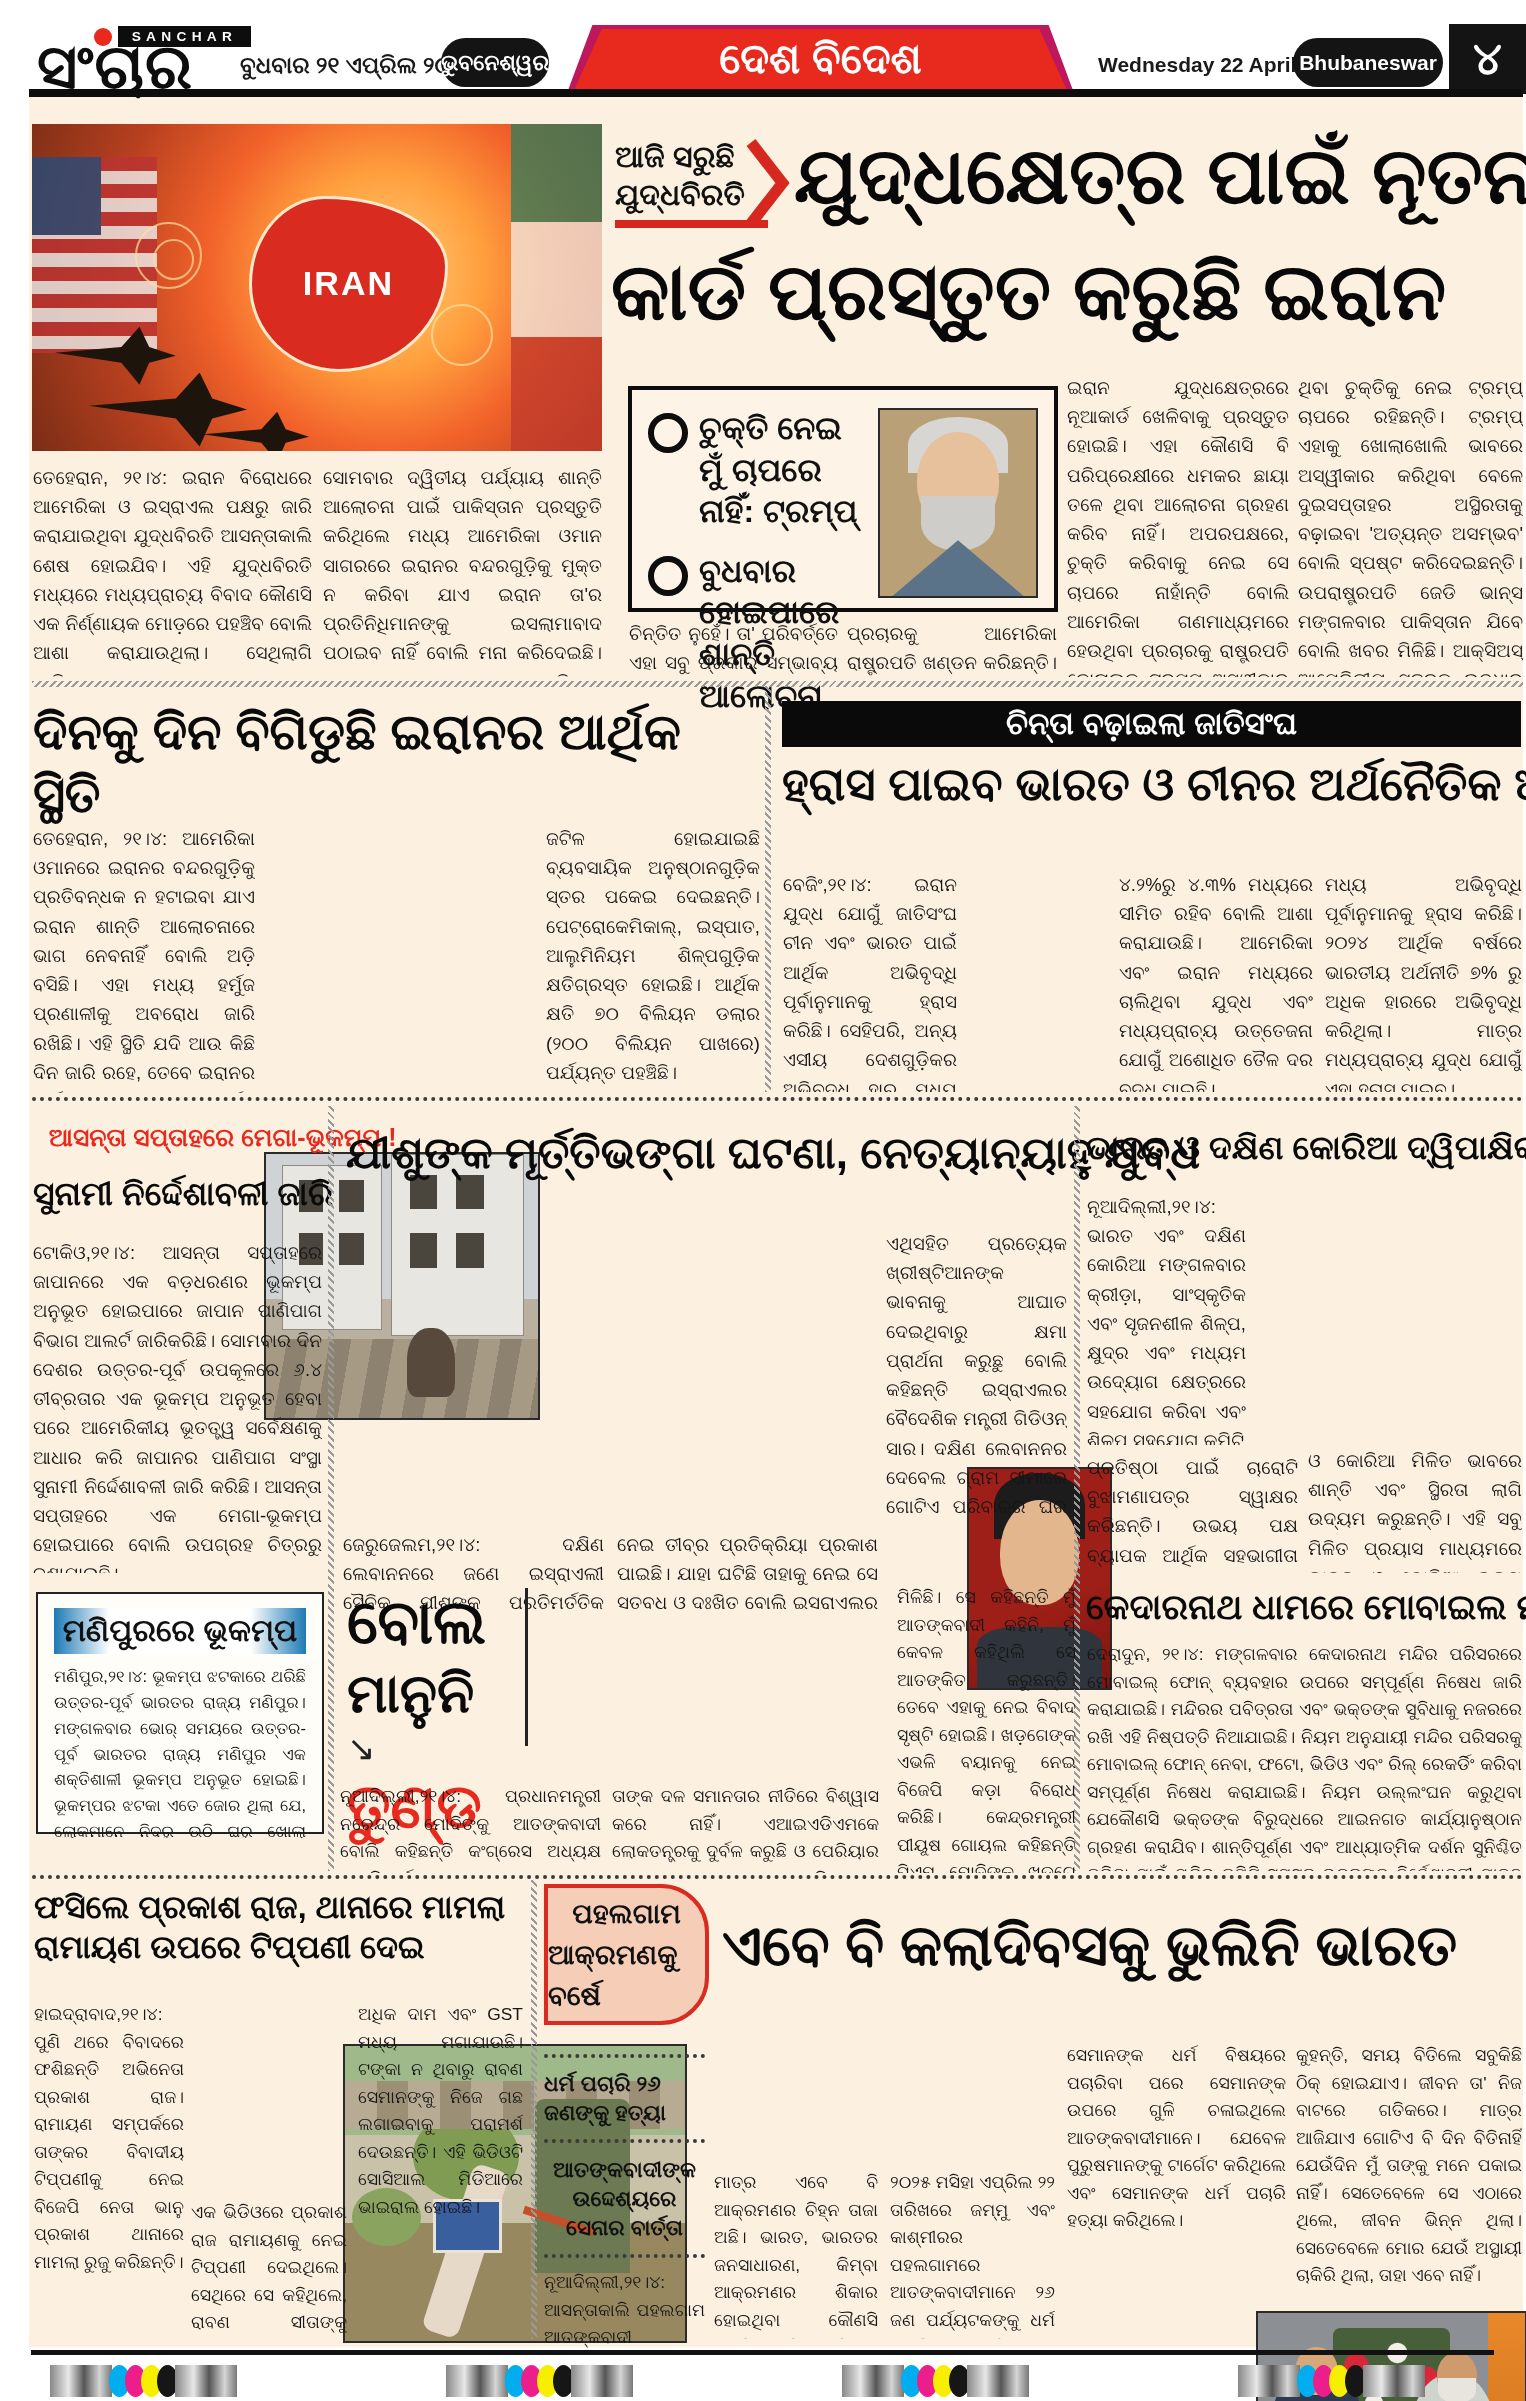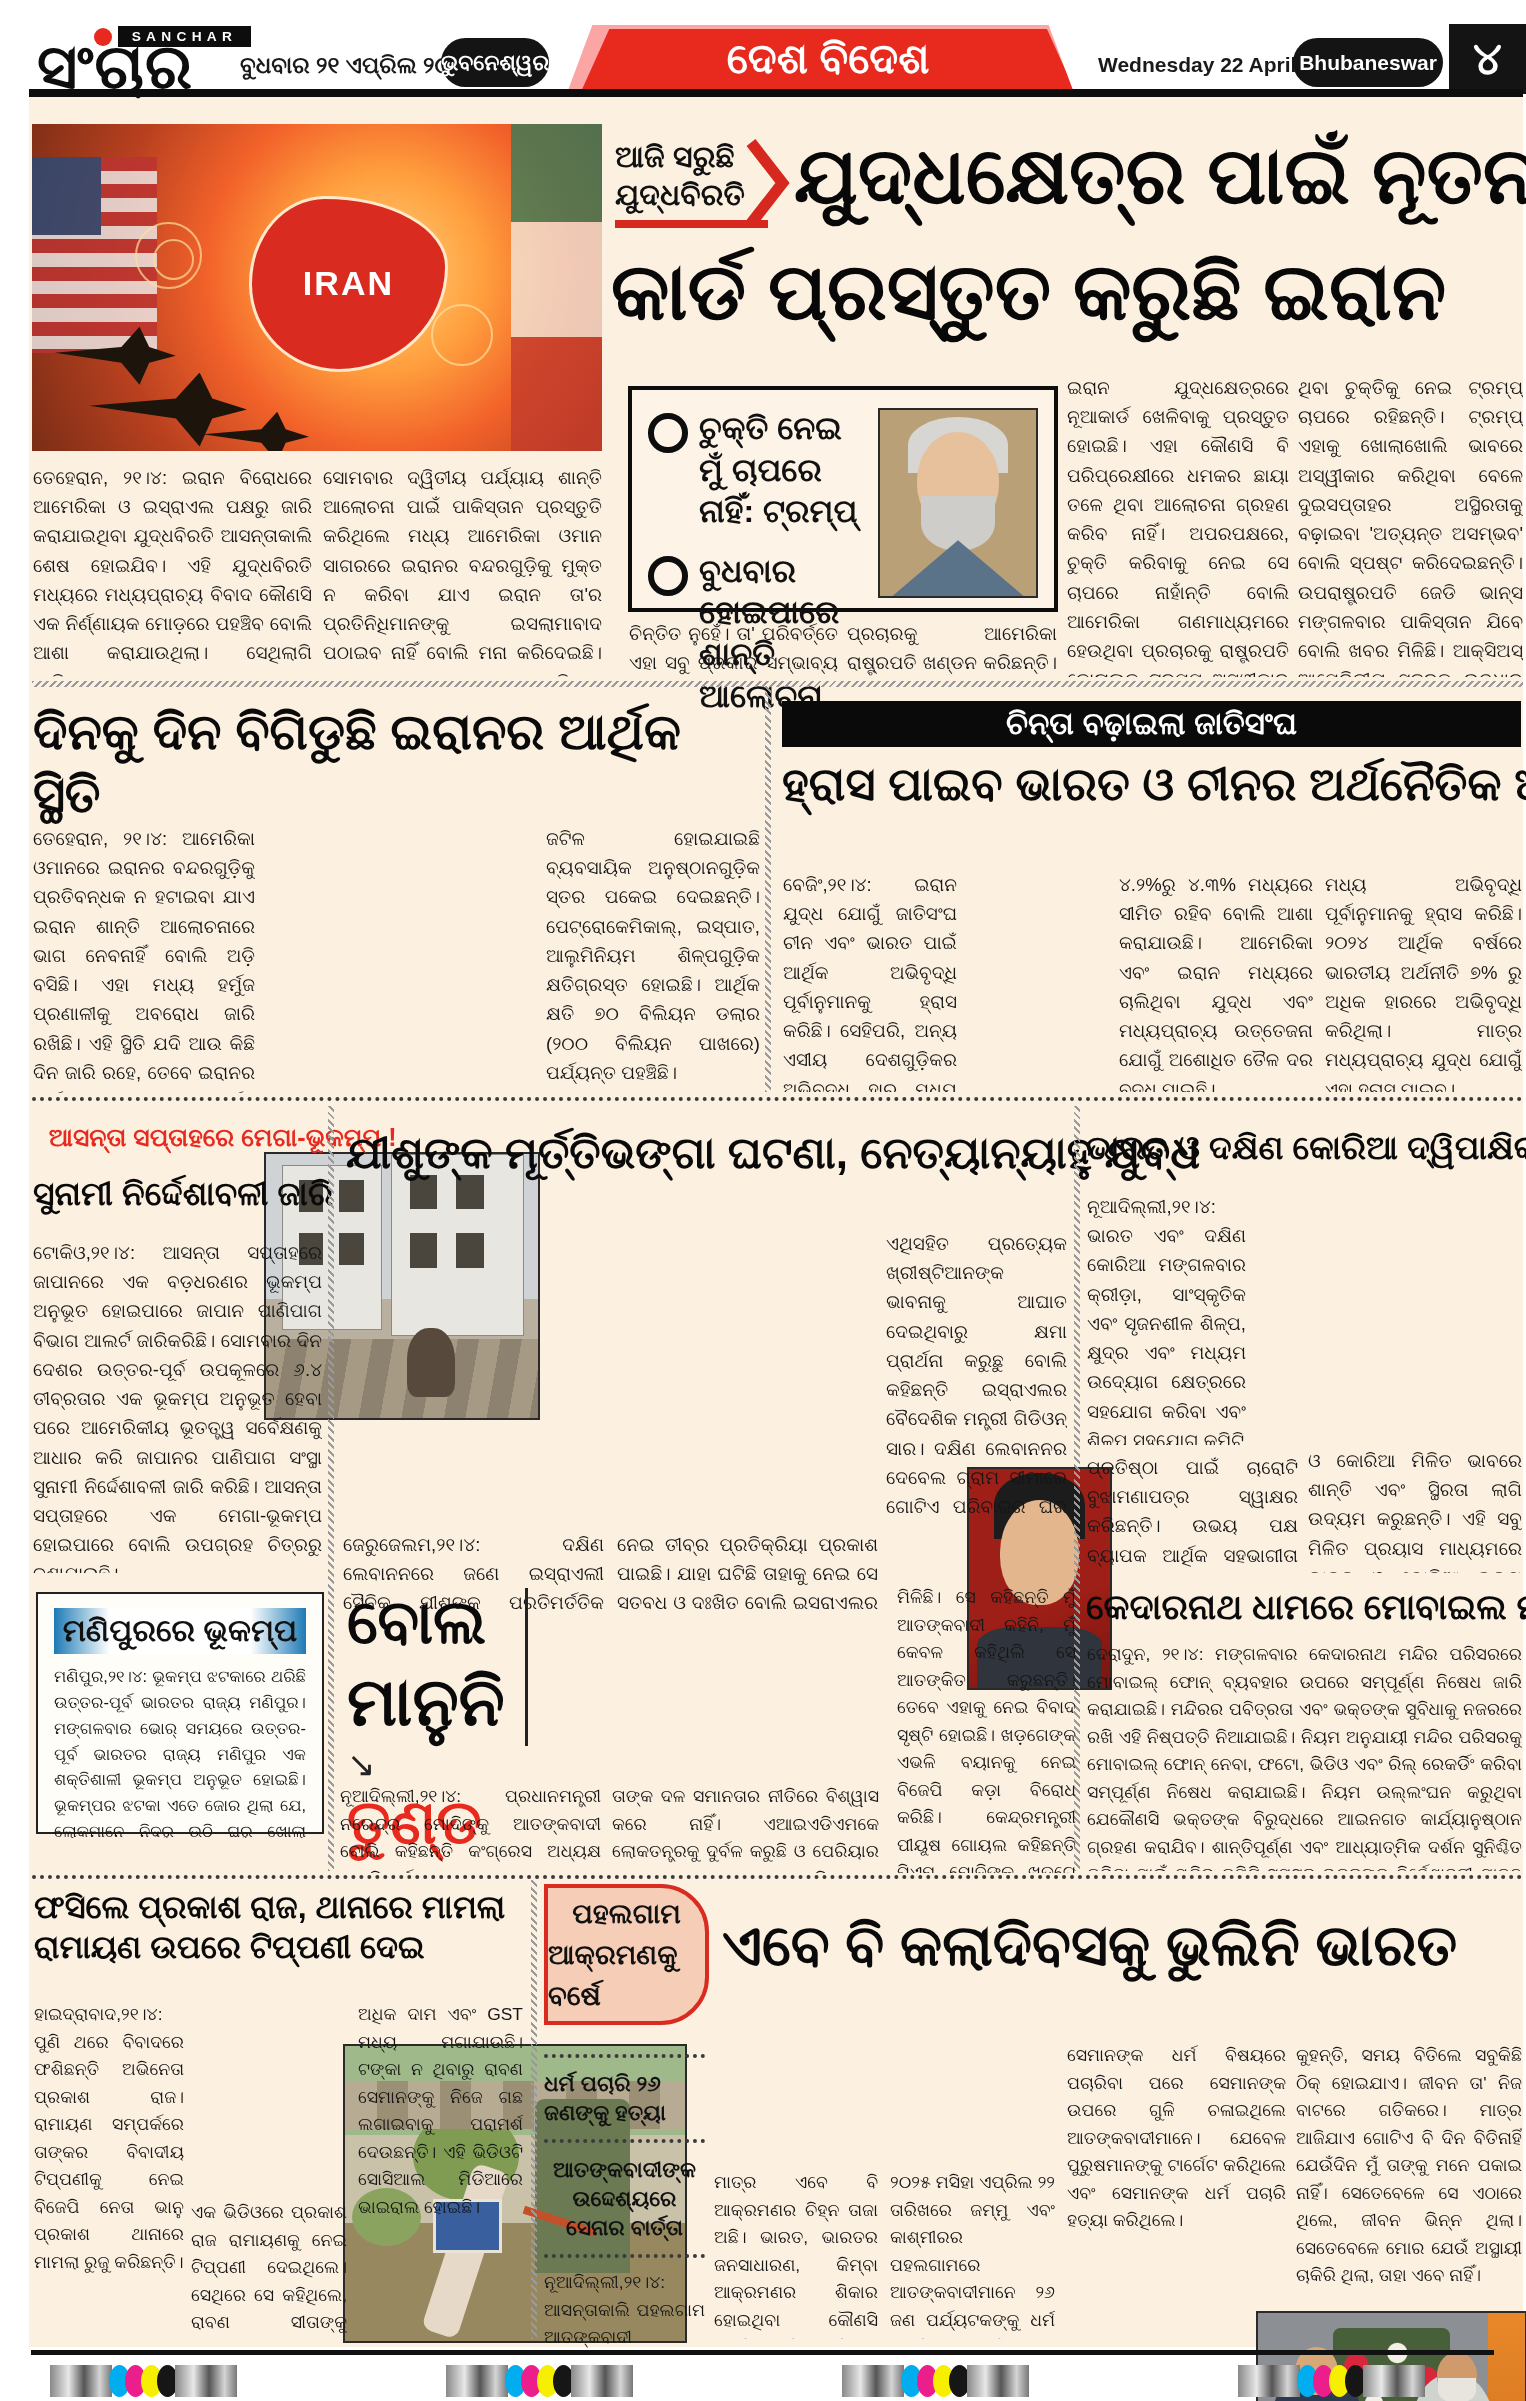--- a/index.html
+++ b/index.html
@@ -8,22 +8,22 @@
   .abs{position:absolute;}
   .page-bg{left:29px;top:97px;width:1494px;height:2250px;background:#fcf0e1;}
   
   .logo-big{font-size:62px;font-weight:bold;color:#0d0d0d;letter-spacing:1.1px;}
   .logo-bar{background:#0d0d0d;color:#fff;font-size:13.7px;font-weight:bold;
             letter-spacing:5.3px;padding:3.2px 13.7px;}
   .logo-dot{width:18px;height:18px;border-radius:50%;background:#e8291d;}
   .m-date{font-size:23px;font-weight:bold;color:#1a1a1a;}
   .badge{background:#141414;color:#fff;border-radius:25px;text-align:center;
          font-weight:bold;display:flex;align-items:center;justify-content:center;}
-  .banner-outer{clip-path:polygon(5% 0,95% 0,100% 100%,0 100%);background:#fca5a5;
-                display:flex;align-items:center;justify-content:flex-end;}
+  .banner-outer{clip-path:polygon(5% 0,95% 0,100% 100%,0 100%);background:#be185d;
+                display:flex;align-items:center;justify-content:center;}
   .banner-inner{clip-path:polygon(5.5% 0,94.5% 0,100% 100%,0 100%);background:#e8291d;
                 width:97%;height:88%;display:flex;align-items:center;justify-content:center;}
   .banner-text{color:#fff;font-size:42px;font-weight:bold;}
   .page-box{background:#141414;color:#fff;display:flex;align-items:center;
             justify-content:center;font-size:45px;font-weight:bold;}
   .mast-rule{background:#0d0d0d;height:8.4px;}
   
   .hl{font-weight:bold;color:#0a0a0a;line-height:1.25;}
   .body-txt{font-size:18.5px;line-height:1.58;text-align:justify;color:#161616;}
   .dotted-h{border-top:4.8px dotted #3a3a3a;}
@@ -251,21 +251,21 @@
 <div class="abs hl" style="left:1086px;top:1585px;width:437px;font-size:35px;white-space:nowrap;">କେଦାରନାଥ ଧାମରେ ମୋବାଇଲ ମନା</div>
 <div class="abs body-txt" style="left:1087px;top:1641px;width:435px;height:230px;overflow:hidden;font-size:17.4px;">ଦେରାଦୁନ, ୨୧।୪: ମଙ୍ଗଳବାର କେଦାରନାଥ ମନ୍ଦିର ପରିସରରେ ମୋବାଇଲ୍ ଫୋନ୍ ବ୍ୟବହାର ଉପରେ ସମ୍ପୂର୍ଣ୍ଣ ନିଷେଧ ଜାରି କରାଯାଇଛି। ମନ୍ଦିରର ପବିତ୍ରତା ଏବଂ ଭକ୍ତଙ୍କ ସୁବିଧାକୁ ନଜରରେ ରଖି ଏହି ନିଷ୍ପତ୍ତି ନିଆଯାଇଛି। ନିୟମ ଅନୁଯାୟୀ ମନ୍ଦିର ପରିସରକୁ ମୋବାଇଲ୍ ଫୋନ୍ ନେବା, ଫଟୋ, ଭିଡିଓ ଏବଂ ରିଲ୍ ରେକର୍ଡିଂ କରିବା ସମ୍ପୂର୍ଣ୍ଣ ନିଷେଧ କରାଯାଇଛି। ନିୟମ ଉଲ୍ଲଂଘନ କରୁଥିବା ଯେକୌଣସି ଭକ୍ତଙ୍କ ବିରୁଦ୍ଧରେ ଆଇନଗତ କାର୍ଯ୍ୟାନୁଷ୍ଠାନ ଗ୍ରହଣ କରାଯିବ। ଶାନ୍ତିପୂର୍ଣ୍ଣ ଏବଂ ଆଧ୍ୟାତ୍ମିକ ଦର୍ଶନ ସୁନିଶ୍ଚିତ କରିବା ପାଇଁ ମନ୍ଦିର କମିଟି ସମସ୍ତ ଭକ୍ତଙ୍କୁ ନିର୍ଦ୍ଦେଶାବଳୀ ପାଳନ କରିବାକୁ ଅନୁରୋଧ କରିଛି। ସ୍ଥାନୀୟ ପୁଲିସ ଆଗାମୀ କେଦାରନାଥ ଯାତ୍ରା ସମୟରେ ଭକ୍ତମାନଙ୍କର ସୁଗମ ଏବଂ ନିରାପଦ ଗତିବିଧି ସୁନିଶ୍ଚିତ କରିବା ପାଇଁ ଏକ ବ୍ୟାପକ ଟ୍ରାଫିକ୍ ପରିଚାଳନା ଯୋଜନା ପ୍ରସ୍ତୁତ କରିଛି। ଯେଉଁଥିରେ ଟ୍ରାଫିକ୍ ନିୟନ୍ତ୍ରଣ କରିବା ଏବଂ ରାସ୍ତାରେ ଭିଡ଼ ଅଟକାଇବା ପାଇଁ ଉପରେ ବିଶେଷ ଧ୍ୟାନ ଦିଆଯାଇଛି। ପବିତ୍ର ସ୍ଥାନ ଭିତରେ ଭାଇରାଲ୍ ଭିଡିଓ ଏବଂ ରିଲ୍ ଉପରେ ବଢ଼ୁଥିବା ଚିନ୍ତା ପରେ କେଦାରନାଥ ମୋବାଇଲ୍ ବ୍ୟାନ୍ କରାଯାଇଛି। ଧାର୍ମିକ ନେତାମାନେ ଏହି ନିଷ୍ପତ୍ତିକୁ ସମର୍ଥନ କରିଛନ୍ତି। ଭାରତର ପବିତ୍ର ତୀର୍ଥସ୍ଥଳ ମଧ୍ୟରୁ ଗୋଟିଏର ମର୍ଯ୍ୟାଦା ବଜାୟ ରଖିବା ପାଇଁ ଏହାକୁ ଅତ୍ୟାବଶ୍ୟକ ବୋଲି କହିଛନ୍ତି।</div>
 
 <div class="abs mani-box" style="left:36px;top:1592px;width:288px;height:242px;box-sizing:border-box;">
   <div class="blue-title">ମଣିପୁରରେ ଭୂକମ୍ପ</div>
   <div class="body-txt" style="margin-top:9.5px;font-size:16.4px;height:174px;overflow:hidden;">ମଣିପୁର,୨୧।୪: ଭୂକମ୍ପ ଝଟକାରେ ଥରିଛି ଉତ୍ତର-ପୂର୍ବ ଭାରତର ରାଜ୍ୟ ମଣିପୁର। ମଙ୍ଗଳବାର ଭୋର୍ ସମୟରେ ଉତ୍ତର-ପୂର୍ବ ଭାରତର ରାଜ୍ୟ ମଣିପୁର ଏକ ଶକ୍ତିଶାଳୀ ଭୂକମ୍ପ ଅନୁଭୂତ ହୋଇଛି। ଭୂକମ୍ପର ଝଟକା ଏତେ ଜୋର ଥିଲା ଯେ, ଲୋକମାନେ ନିଦରୁ ଉଠି ଘରୁ ଖୋଲା ପଡ଼ିଆ ତଥା ରାସ୍ତାକୁ ଚାଲିଯାଇଥିଲେ। ନ୍ୟାସନାଲ ସେଣ୍ଟର ଫର୍ ସିସ୍ମୋଲୋଜିର ସୂଚନା ଅନୁଯାୟୀ, ରିକ୍ଟର ସ୍କେଲରେ ଭୂକମ୍ପର ତୀବ୍ରତା ଥିଲା ୫.୨। ଭୂକମ୍ପର କେନ୍ଦ୍ରବିନ୍ଦୁ ମଣିପୁରର କାମଜୋଙ୍ଗ୍ ଅଞ୍ଚଳରେ ଥିଲା। ଭୂପୃଷ୍ଠରୁ ପ୍ରାୟ ୬୨ କିଲୋମିଟର ଗଭୀରରେ ଏହି କମ୍ପନ ସୃଷ୍ଟି ହୋଇଥିଲା।</div>
 </div>
 
 <div class="abs" style="left:347px;top:1584px;width:174px;">
   <div class="hl" style="font-size:61px;">ବୋଲ</div>
-  <div class="hl" style="font-size:67px;">ମାନୁନି</div>
+  <div class="hl" style="font-size:54px;">ମାନୁନି</div>
   <div style="font-size:34px;color:#222;">↘</div>
   <div class="hl" style="font-size:61px;color:#e8291d;">ତୁଣ୍ଡ</div>
 </div>
 <div class="abs vline" style="left:525px;top:1588px;height:158px;"></div>
 
 <div class="abs body-txt" style="left:897px;top:1584px;width:179px;height:289px;overflow:hidden;font-size:17.4px;">ମିଳିଛି। ସେ କହିଛନ୍ତି ମୁଁ ଆତଙ୍କବାଦୀ କହିନି, ମୁଁ କେବଳ କହିଥିଲି ସେ ଆତଙ୍କିତ କରୁଛନ୍ତି। ତେବେ ଏହାକୁ ନେଇ ବିବାଦ ସୃଷ୍ଟି ହୋଇଛି। ଖଡ଼ଗେଙ୍କ ଏଭଳି ବୟାନକୁ ନେଇ ବିଜେପି କଡ଼ା ବିରୋଧ କରିଛି। କେନ୍ଦ୍ରମନ୍ତ୍ରୀ ପୀୟୂଷ ଗୋୟଲ କହିଛନ୍ତି ପିଏମ୍ ମୋଦିଙ୍କୁ ଖଡ଼ଗେ 'ଆତଙ୍କବାଦୀ' କହିଥିବାରୁ ସେ କ୍ଷମା ମାଗିବା ଦରକାର। ଆମକୁ ଲାଜ ଲାଗୁଛି କଂଗ୍ରେସ ଏଭଳି ନିମ୍ନ ସ୍ତରକୁ ଆସିଯାଇଛି। ସେମାନେ ଲୋକତାନ୍ତ୍ରିକ ପଦ୍ଧତିରେ ନିର୍ବାଚିତ ପ୍ରଧାନମନ୍ତ୍ରୀଙ୍କୁ ଆତଙ୍କବାଦୀ କହିଛନ୍ତି। ତାଙ୍କୁ ଲୋକେ ଚୟନ କରିଛନ୍ତି। ମୁଁ ଖଡ଼ଗେଙ୍କ ବୟାନକୁ କଡ଼ା ନିନ୍ଦା କରୁଛି ଓ ତାଙ୍କୁ ପିଏମ୍ ମୋଦି ଓ ଆମ ଦେଶର ଲୋକଙ୍କ ଅପମାନ କରିବା ପାଇଁ ସେ ଦେଶବାସୀଙ୍କୁ କ୍ଷମା ମାଗିବା ଦରକାର।</div>
 <div class="abs body-txt" style="left:340px;top:1783px;width:261px;height:90px;overflow:hidden;font-size:17.4px;">ନୂଆଦିଲ୍ଲୀ,୨୧।୪: ପ୍ରଧାନମନ୍ତ୍ରୀ ନରେନ୍ଦ୍ର ମୋଦିଙ୍କୁ ଆତଙ୍କବାଦୀ ବୋଲି କହିଛନ୍ତି କଂଗ୍ରେସ ଅଧ୍ୟକ୍ଷ ମଲ୍ଲିକାର୍ଜୁନ ଖଡ଼ଗେ। ଚେନ୍ନାଇରେ ଏକ ସାମ୍ବାଦିକ ସମ୍ମିଳନୀରେ ଯୋଗ ଦେଇ ଖଡ଼ଗେ କହିଛନ୍ତି ଯେ, ମୋଦି ଜଣେ ଆତଙ୍କବାଦୀ ଏବଂ</div>
 <div class="abs body-txt" style="left:612px;top:1783px;width:267px;height:90px;overflow:hidden;font-size:17.4px;">ତାଙ୍କ ଦଳ ସମାନତାର ନୀତିରେ ବିଶ୍ୱାସ କରେ ନାହିଁ। ଏଆଇଏଡିଏମକେ ଲୋକତନ୍ତ୍ରକୁ ଦୁର୍ବଳ କରୁଛି ଓ ପେରିୟାର ଏବଂ ଆମ୍ବେଦକରଙ୍କ ସିଦ୍ଧାନ୍ତ ବିରୋଧରେ କାମ କରୁଛି। ଯଦିଓ ପରେ ଖଡ଼ଗେ ନିଜେ ସଫେଇ ଦେଇଥିବାର ମଧ୍ୟ ଦେଖିବାକୁ</div>
 
 <div class="abs dotted-h" style="left:32px;top:1875px;width:1491px;"></div>

